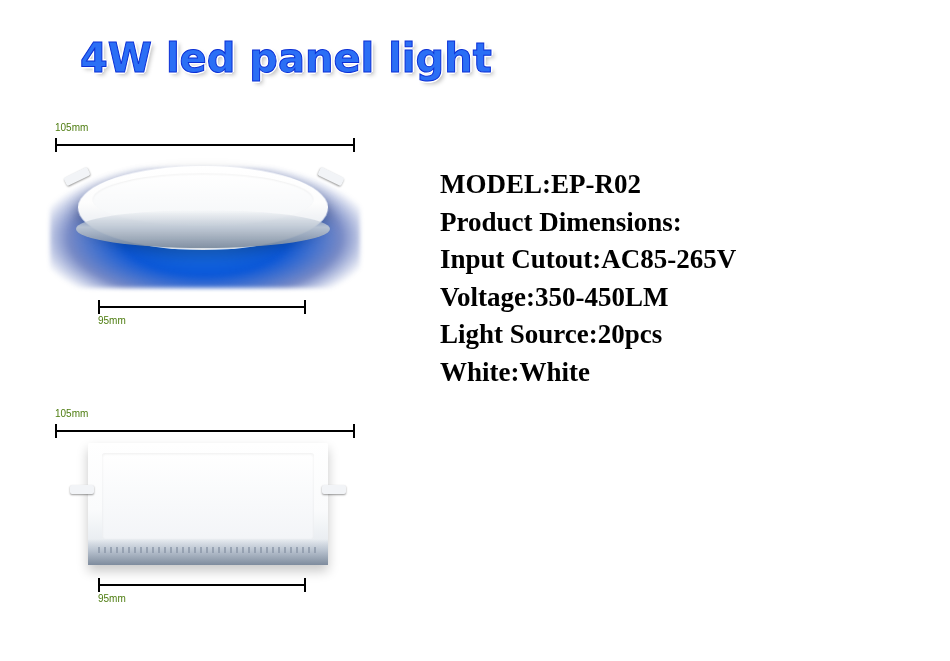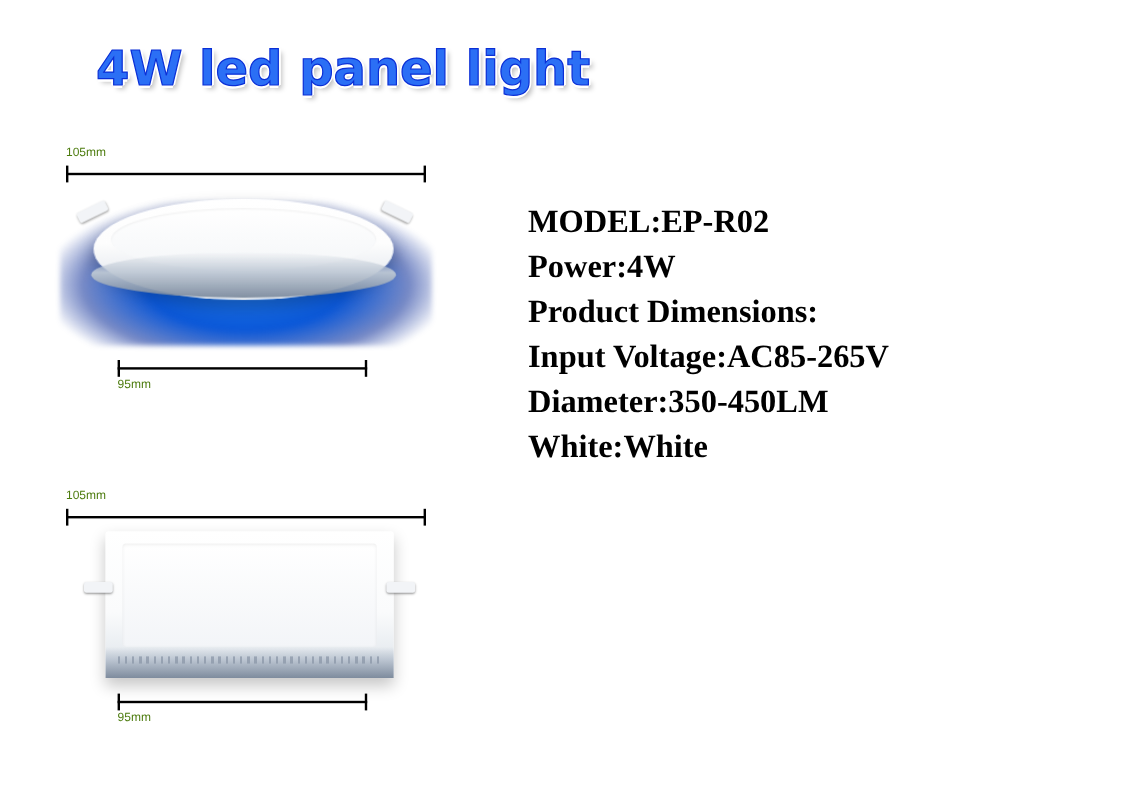--- a/index.html
+++ b/index.html
@@ -172,20 +172,20 @@
     <div class="dim-bar" style="left:98px;top:578px;width:208px;">
       <div class="cap-l"></div>
       <div class="line"></div>
       <div class="cap-r"></div>
     </div>
     <div class="dim-label" style="left:98px;top:593px;width:208px;">95mm</div>
   </div>
 
   <div id="specs">
     <div class="spec-line">MODEL:EP-R02</div>
-    <div class="spec-line">Power:4W</div>
     <div class="spec-line">Product Dimensions:</div>
-    <div class="spec-line">Input Voltage:AC85-265V</div>
-    <div class="spec-line">Diameter:350-450LM</div>
+    <div class="spec-line">Input Cutout:AC85-265V</div>
+    <div class="spec-line">Voltage:350-450LM</div>
+    <div class="spec-line">Light Source:20pcs</div>
     <div class="spec-line">White:White</div>
   </div>
 
 </div>
 
 </body></html>

